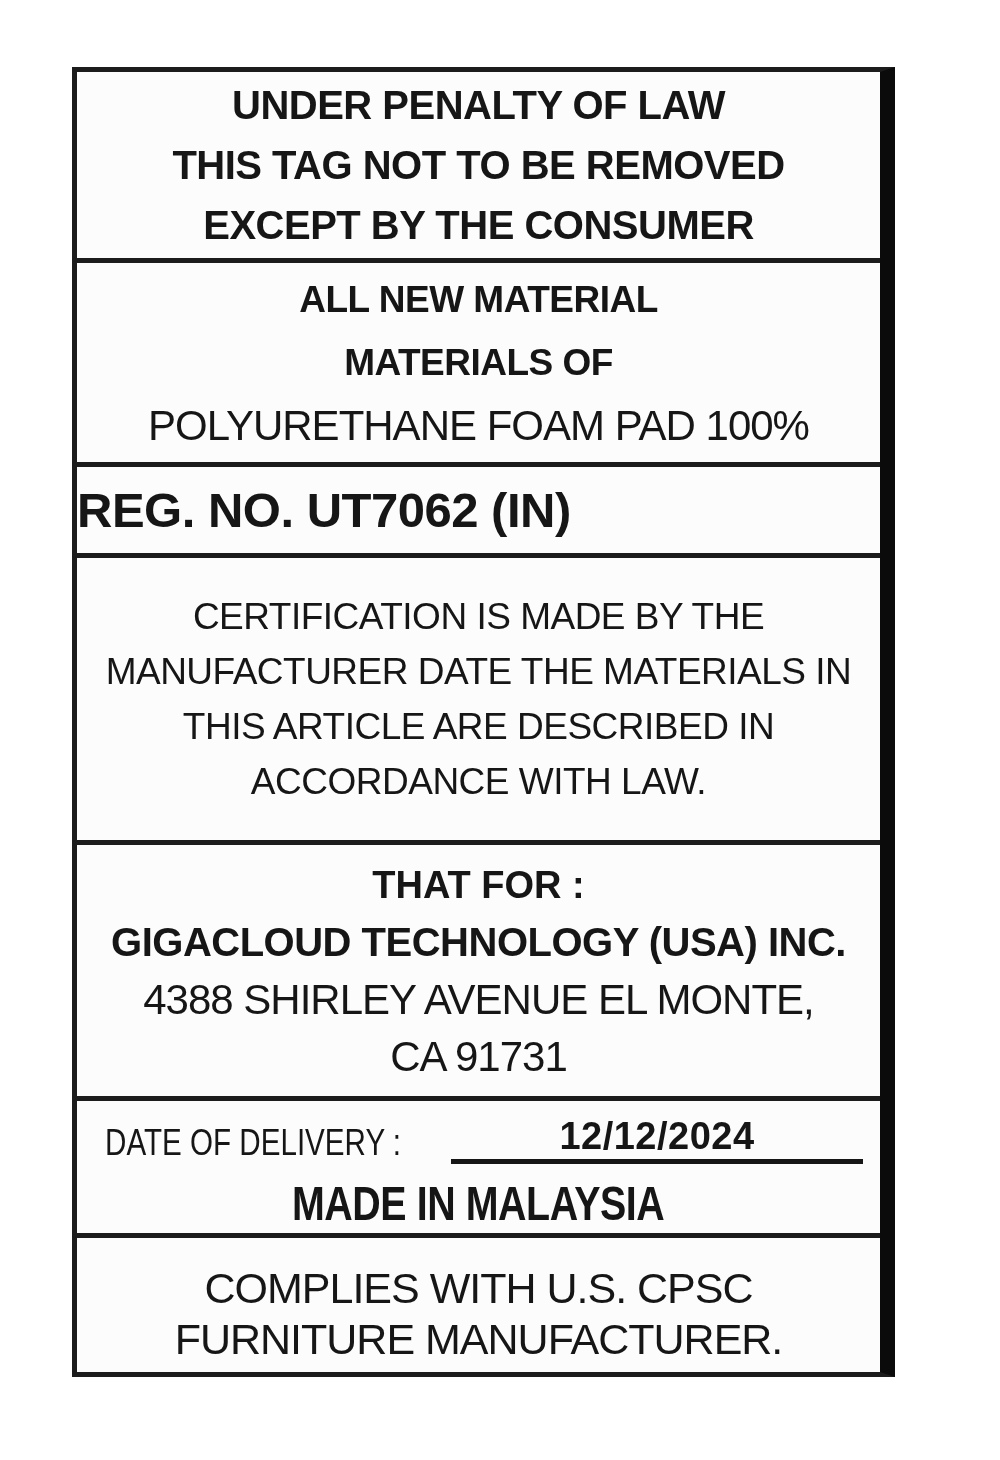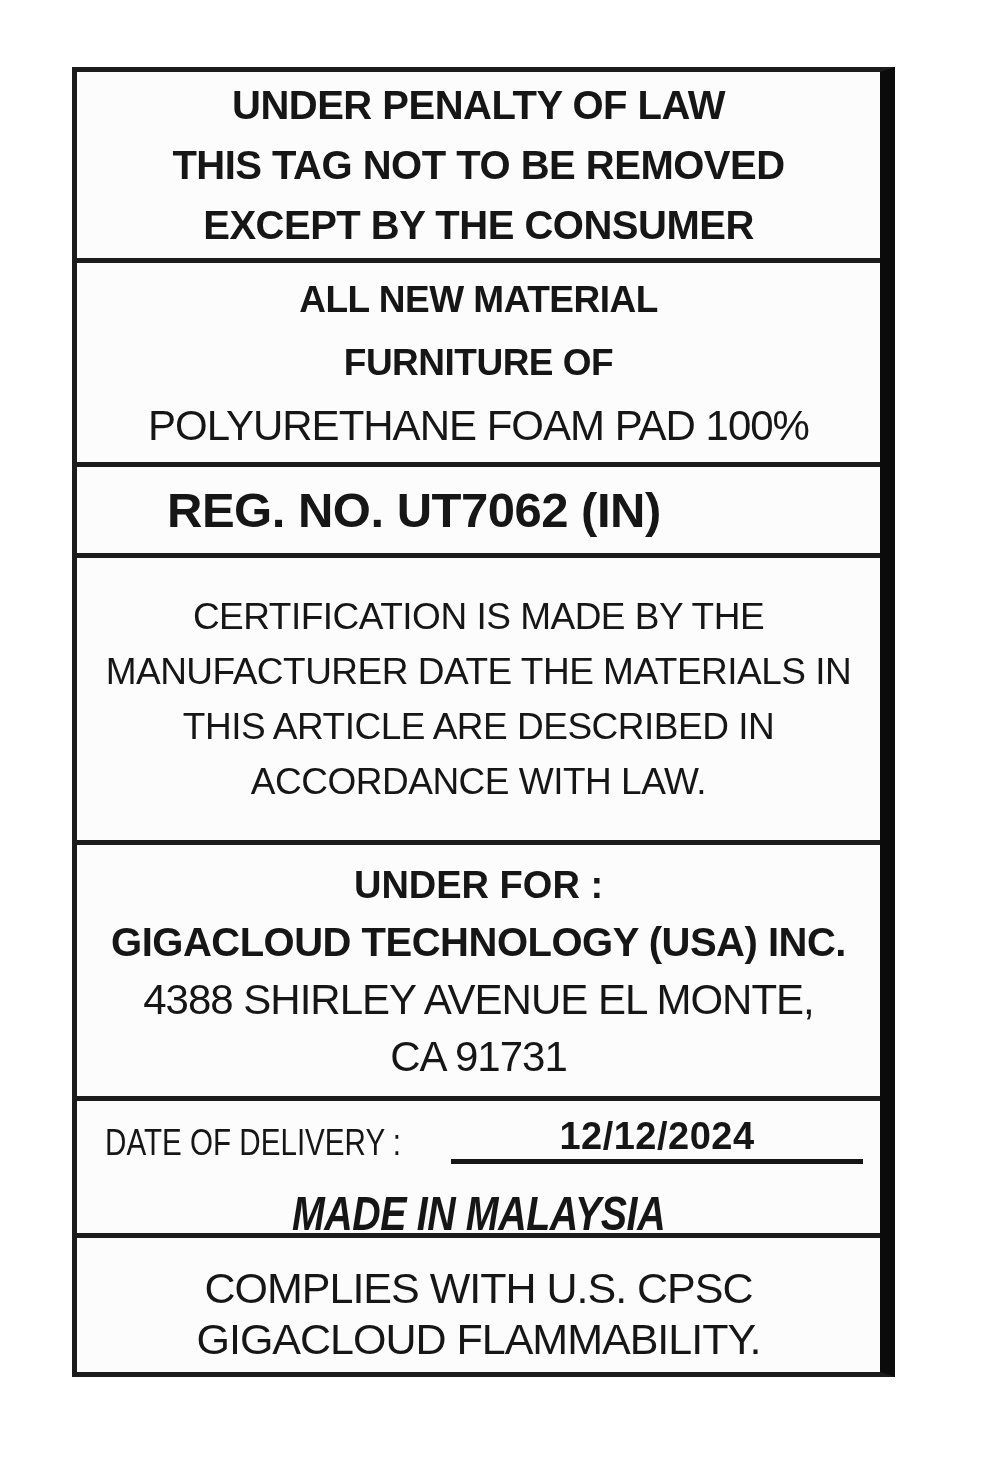--- a/index.html
+++ b/index.html
@@ -42,21 +42,20 @@
   
   .s2 { height: 204px; }
   .s2 .hd  { font-weight: bold; font-size: 37px; line-height: 63px; letter-spacing: -0.5px; }
   .s2 .sub { font-weight: normal; font-size: 42px; line-height: 63px; letter-spacing: -1px; }
 
   
   .s3 {
     height: 91px;
     align-items: flex-start;
     justify-content: center;
-    padding-left: 90px;
     font-weight: bold;
     font-size: 49px;
     text-align: left;
     letter-spacing: -0.5px;
   }
 
   
   .s4 { height: 287px; font-size: 37px; line-height: 55px; letter-spacing: -0.5px; }
 
   
@@ -84,21 +83,21 @@
   .d-line {
     flex: 0 0 412px;
     margin-left: 16px;
     border-bottom: 5px solid #161616;
     text-align: center;
     font-weight: bold;
     font-size: 38px;
     padding-bottom: 1px;
     letter-spacing: 0.5px;
   }
-  .origin-wrap { margin-top: 22px; font-style: italic; }
+  .origin-wrap { margin-top: 12px; }
   .origin {
     display: inline-block;
     font-weight: bold;
     font-size: 48px;
     white-space: nowrap;
     transform: scaleX(0.82);
     transform-origin: center;
     letter-spacing: -0.5px;
   }
 
@@ -112,37 +111,37 @@
   <div class="label">
 
     <div class="row s1">
       <div>UNDER PENALTY OF LAW</div>
       <div>THIS TAG NOT TO BE REMOVED</div>
       <div>EXCEPT BY THE CONSUMER</div>
     </div>
 
     <div class="row s2">
       <div class="hd">ALL NEW MATERIAL</div>
-      <div class="hd">FURNITURE OF</div>
+      <div class="hd">MATERIALS OF</div>
       <div class="sub">POLYURETHANE FOAM PAD 100%</div>
     </div>
 
     <div class="row s3">
       <div>REG. NO. UT7062 (IN)</div>
     </div>
 
     <div class="row s4">
       <div>CERTIFICATION IS MADE BY THE</div>
       <div>MANUFACTURER DATE THE MATERIALS IN</div>
       <div>THIS ARTICLE ARE DESCRIBED IN</div>
       <div>ACCORDANCE WITH LAW.</div>
     </div>
 
     <div class="row s5">
-      <div class="mf-h">UNDER FOR :</div>
+      <div class="mf-h">THAT FOR :</div>
       <div class="mf-c">GIGACLOUD TECHNOLOGY (USA) INC.</div>
       <div class="mf-a">4388 SHIRLEY AVENUE EL MONTE,</div>
       <div class="mf-a">CA 91731</div>
     </div>
 
     <div class="row s6">
       <div class="d-row">
         <div class="d-label-wrap">
           <span class="d-label">DATE OF DELIVERY :</span>
         </div>
@@ -150,17 +149,17 @@
           <span>12/12/2024</span>
         </div>
       </div>
       <div class="origin-wrap">
         <span class="origin">MADE IN MALAYSIA</span>
       </div>
     </div>
 
     <div class="row s7">
       <div>COMPLIES WITH U.S. CPSC</div>
-      <div>GIGACLOUD FLAMMABILITY.</div>
+      <div>FURNITURE MANUFACTURER.</div>
     </div>
 
   </div>
 </div>
 
 </body></html>

